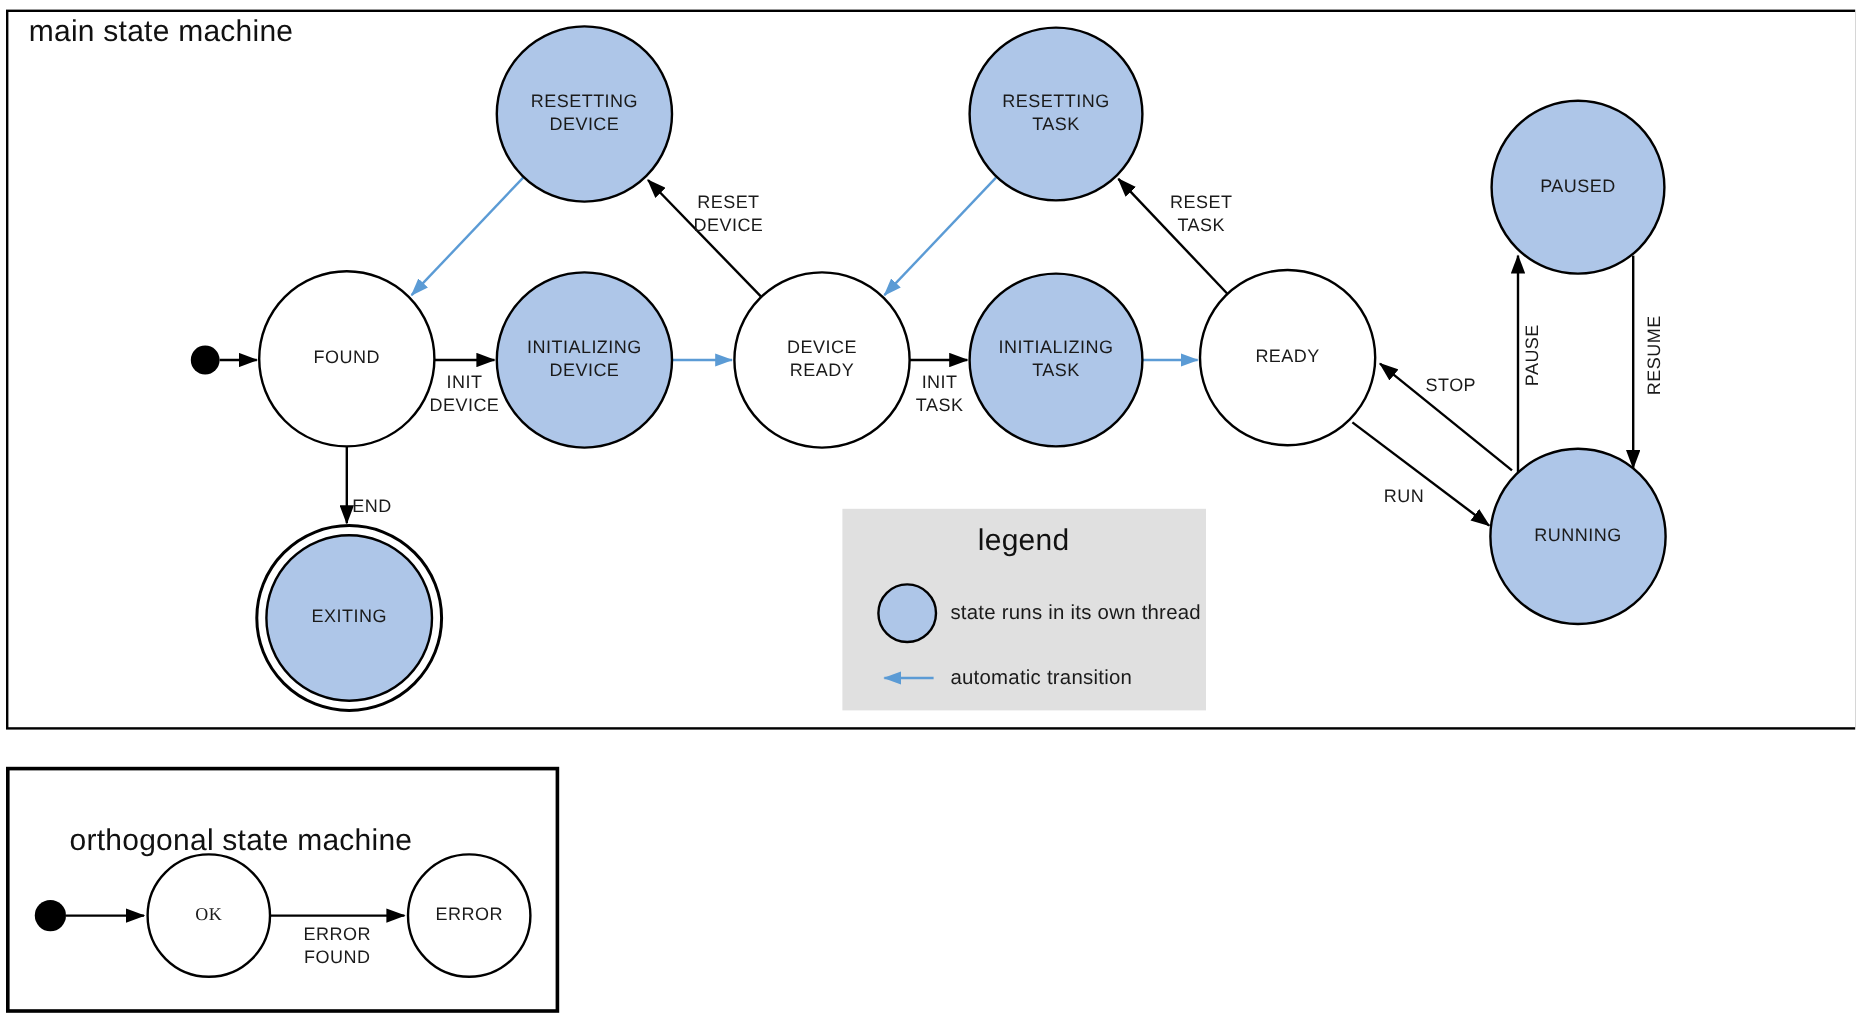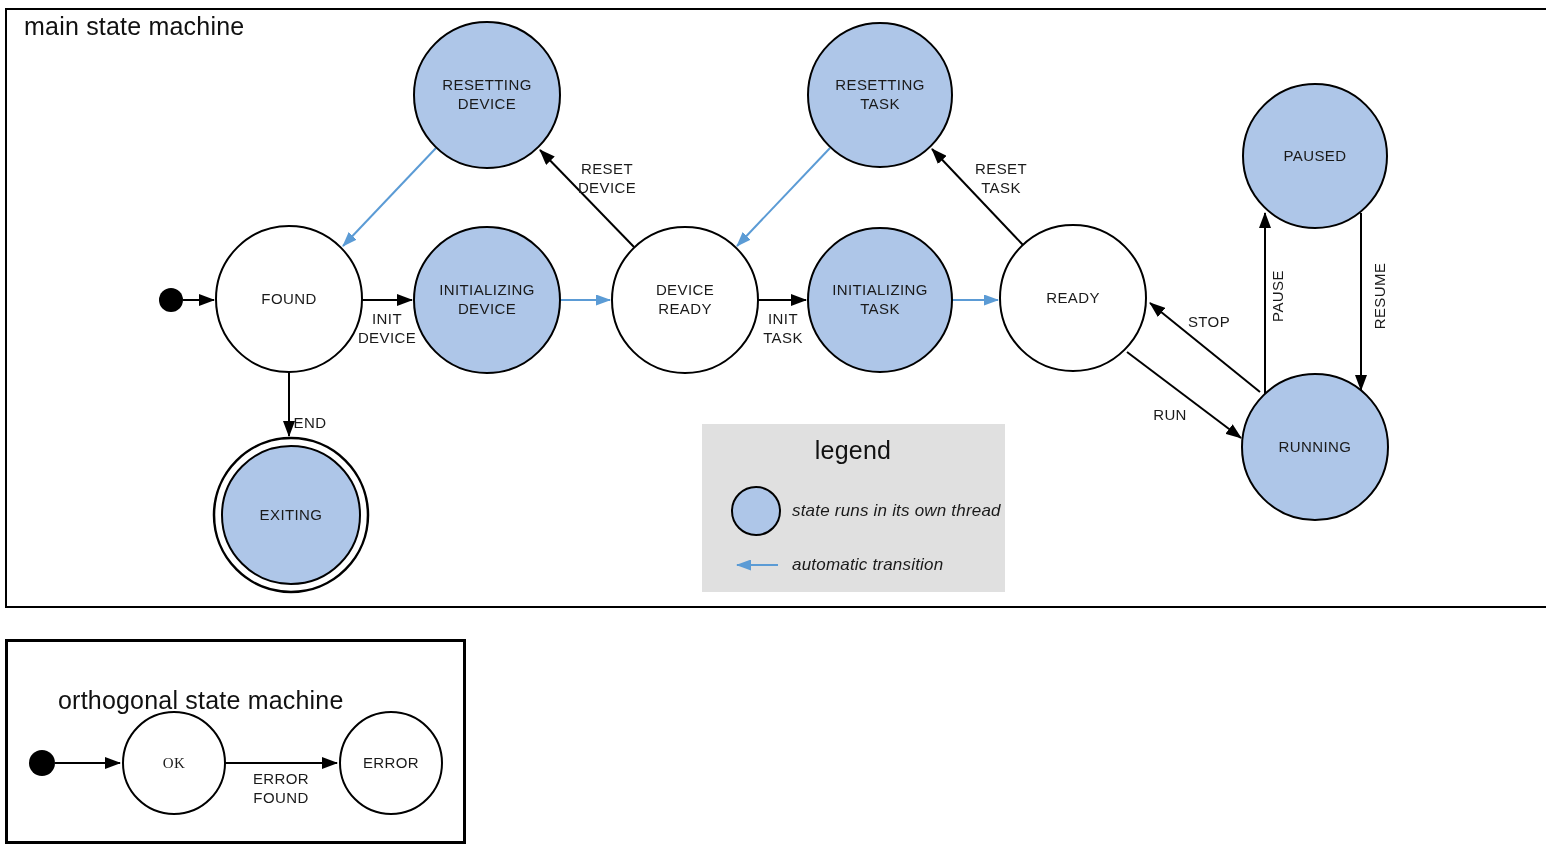--- a/index.html
+++ b/index.html
@@ -23,21 +23,21 @@
   .lbl{
     position:absolute;transform:translate(-50%,-50%);
     font-size:15px;line-height:1.25;letter-spacing:.4px;
     text-align:center;white-space:pre-line;color:#1a1a1a;
   }
   .lbl.rot{transform:translate(-50%,-50%) rotate(-90deg);white-space:nowrap;}
   .title{position:absolute;font-size:25px;letter-spacing:.2px;color:#111;}
   #legend-title{transform:translate(-50%,0);}
   .legend-text{
     position:absolute;transform:translate(0,-50%);
-    font-size:17px;white-space:nowrap;color:#1a1a1a;letter-spacing:.2px;font-style:italic;
+    font-size:17px;white-space:nowrap;color:#1a1a1a;letter-spacing:.2px;
   }
 </style>
 </head>
 <body>
 
 <div id="canvas">
 
   <div id="main-box" class="frame"></div>
   <div id="ortho-box" class="frame"></div>
   <div id="legend-box" class="frame"></div>

